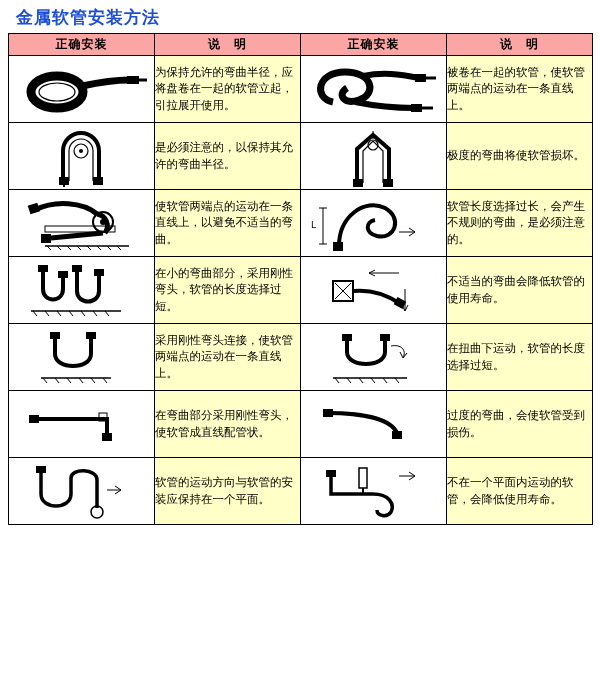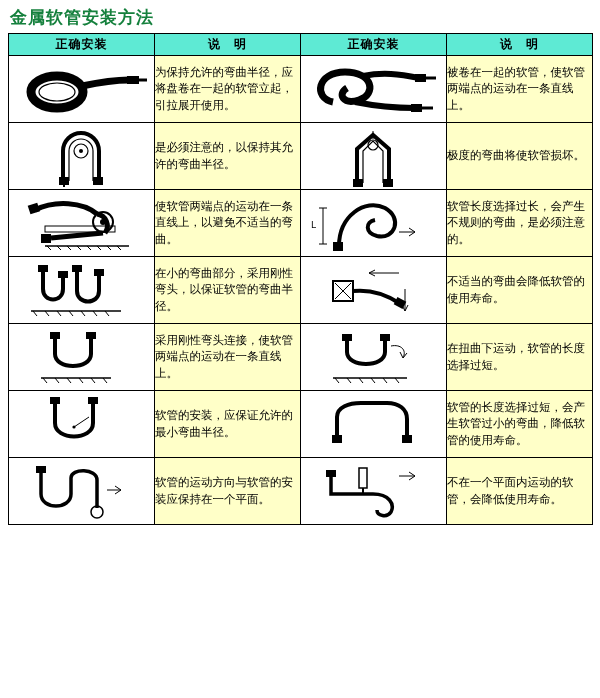--- a/index.html
+++ b/index.html
@@ -18,37 +18,37 @@
     width: 600px;
     height: 698px;
     position: relative;
     box-sizing: border-box;
     padding: 6px 8px 0 8px;
   }
   .doc-title {
     font-size: 17px;
     font-weight: bold;
     letter-spacing: 1px;
-    color: #15803d;
-    margin: 2px 0 6px 2px;
+    color: #1d4ed8;
+    margin: 2px 0 6px 8px;
     line-height: 1.1;
   }
   table.spec {
     border-collapse: collapse;
     width: 584px;
     table-layout: fixed;
     border: 1px solid #000;
   }
   table.spec td, table.spec th {
     border: 1px solid #000;
     padding: 0;
     vertical-align: middle;
   }
   thead th {
-    background: #5eead4;
+    background: #fca5a5;
     font-size: 12px;
     font-weight: bold;
     height: 21px;
     letter-spacing: 1px;
   }
   col.c-img { width: 146px; }
   col.c-txt { width: 146px; }
   td.cell-img {
     background: #ffffff;
     height: 66px;
@@ -195,21 +195,21 @@
             <line x1="20" y1="52" x2="110" y2="52" stroke="#000" stroke-width="1.5"></line>
             <line x1="22" y1="52" x2="26" y2="57" stroke="#000" stroke-width="1"></line>
             <line x1="34" y1="52" x2="38" y2="57" stroke="#000" stroke-width="1"></line>
             <line x1="46" y1="52" x2="50" y2="57" stroke="#000" stroke-width="1"></line>
             <line x1="58" y1="52" x2="62" y2="57" stroke="#000" stroke-width="1"></line>
             <line x1="70" y1="52" x2="74" y2="57" stroke="#000" stroke-width="1"></line>
             <line x1="82" y1="52" x2="86" y2="57" stroke="#000" stroke-width="1"></line>
             <line x1="94" y1="52" x2="98" y2="57" stroke="#000" stroke-width="1"></line>
           </svg>
         </td>
-        <td class="cell-txt">在小的弯曲部分，采用刚性弯头，以保证软管的弯曲半径。</td>
+        <td class="cell-txt">在小的弯曲部分，采用刚性弯头，软管的长度选择过短。</td>
         <td class="cell-img">
           <svg class="art" viewBox="0 0 142 62">
             <rect x="30" y="22" width="20" height="20" fill="none" stroke="#000" stroke-width="2"></rect>
             <line x1="32" y1="24" x2="48" y2="40" stroke="#000" stroke-width="1"></line>
             <line x1="48" y1="24" x2="32" y2="40" stroke="#000" stroke-width="1"></line>
             <path d="M50 32 C 70 30, 84 36, 96 44" fill="none" stroke="#000" stroke-width="4"></path>
             <rect x="92" y="40" width="10" height="8" fill="#000" transform="rotate(28 97 44)"></rect>
             <line x1="66" y1="14" x2="96" y2="14" stroke="#000" stroke-width="1"></line>
             <line x1="66" y1="14" x2="72" y2="11" stroke="#000" stroke-width="1"></line>
             <line x1="66" y1="14" x2="72" y2="17" stroke="#000" stroke-width="1"></line>
@@ -251,41 +251,40 @@
             <line x1="80" y1="52" x2="84" y2="57" stroke="#000" stroke-width="1"></line>
             <line x1="92" y1="52" x2="96" y2="57" stroke="#000" stroke-width="1"></line>
             <path d="M88 20 C 98 18, 104 24, 100 32" fill="none" stroke="#000" stroke-width="1"></path>
             <line x1="100" y1="32" x2="97" y2="26" stroke="#000" stroke-width="1"></line>
             <line x1="100" y1="32" x2="104" y2="27" stroke="#000" stroke-width="1"></line>
           </svg>
         </td>
         <td class="cell-txt">在扭曲下运动，软管的长度选择过短。</td>
       </tr>
 
-
-      <tr>
-        <td class="cell-img">
-          <svg class="art" viewBox="0 0 142 62">
-            <path d="M44 8 L44 30 C 44 48, 82 48, 82 30 L82 8" fill="none" stroke="#000" stroke-width="4"></path>
-            <rect x="39" y="4" width="10" height="7" fill="#000"></rect>
-            <rect x="77" y="4" width="10" height="7" fill="#000"></rect>
-            <line x1="63" y1="34" x2="78" y2="24" stroke="#000" stroke-width="1"></line>
-            <circle cx="63" cy="34" r="1.6" fill="#000"></circle>
-          </svg>
-        </td>
-        <td class="cell-txt">软管的安装，应保证允许的最小弯曲半径。</td>
-        <td class="cell-img">
-          <svg class="art" viewBox="0 0 142 62">
-            <path d="M34 44 L34 24 C 34 14, 46 10, 58 10 L84 10 C 96 10, 104 16, 104 26 L104 44" fill="none" stroke="#000" stroke-width="4"></path>
-            <rect x="29" y="42" width="10" height="8" fill="#000"></rect>
-            <rect x="99" y="42" width="10" height="8" fill="#000"></rect>
-          </svg>
-        </td>
-        <td class="cell-txt">软管的长度选择过短，会产生软管过小的弯曲，降低软管的使用寿命。</td>
-      </tr>
+      <tr>
+        <td class="cell-img">
+          <svg class="art" viewBox="0 0 142 62">
+            <path d="M22 26 L96 26 L96 42" fill="none" stroke="#000" stroke-width="4"></path>
+            <rect x="18" y="22" width="10" height="8" fill="#000"></rect>
+            <rect x="91" y="40" width="10" height="8" fill="#000"></rect>
+            <rect x="88" y="20" width="8" height="8" fill="none" stroke="#000" stroke-width="1"></rect>
+          </svg>
+        </td>
+        <td class="cell-txt">在弯曲部分采用刚性弯头，使软管成直线配管状。</td>
+        <td class="cell-img">
+          <svg class="art" viewBox="0 0 142 62">
+            <path d="M24 20 C 60 20, 88 26, 94 40" fill="none" stroke="#000" stroke-width="4"></path>
+            <rect x="20" y="16" width="10" height="8" fill="#000"></rect>
+            <rect x="89" y="38" width="10" height="8" fill="#000"></rect>
+          </svg>
+        </td>
+        <td class="cell-txt">过度的弯曲，会使软管受到损伤。</td>
+      </tr>
+
 
       <tr>
         <td class="cell-img">
           <svg class="art" viewBox="0 0 142 62">
             <path d="M30 10 L30 34 C 30 50, 60 50, 60 34 L60 18 C 60 8, 86 8, 86 20 L86 48" fill="none" stroke="#000" stroke-width="3.5"></path>
             <rect x="25" y="6" width="10" height="7" fill="#000"></rect>
             <circle cx="86" cy="52" r="6" fill="none" stroke="#000" stroke-width="1.5"></circle>
             <line x1="96" y1="30" x2="110" y2="30" stroke="#000" stroke-width="1"></line>
             <line x1="104" y1="26" x2="110" y2="30" stroke="#000" stroke-width="1"></line>
             <line x1="104" y1="34" x2="110" y2="30" stroke="#000" stroke-width="1"></line>

